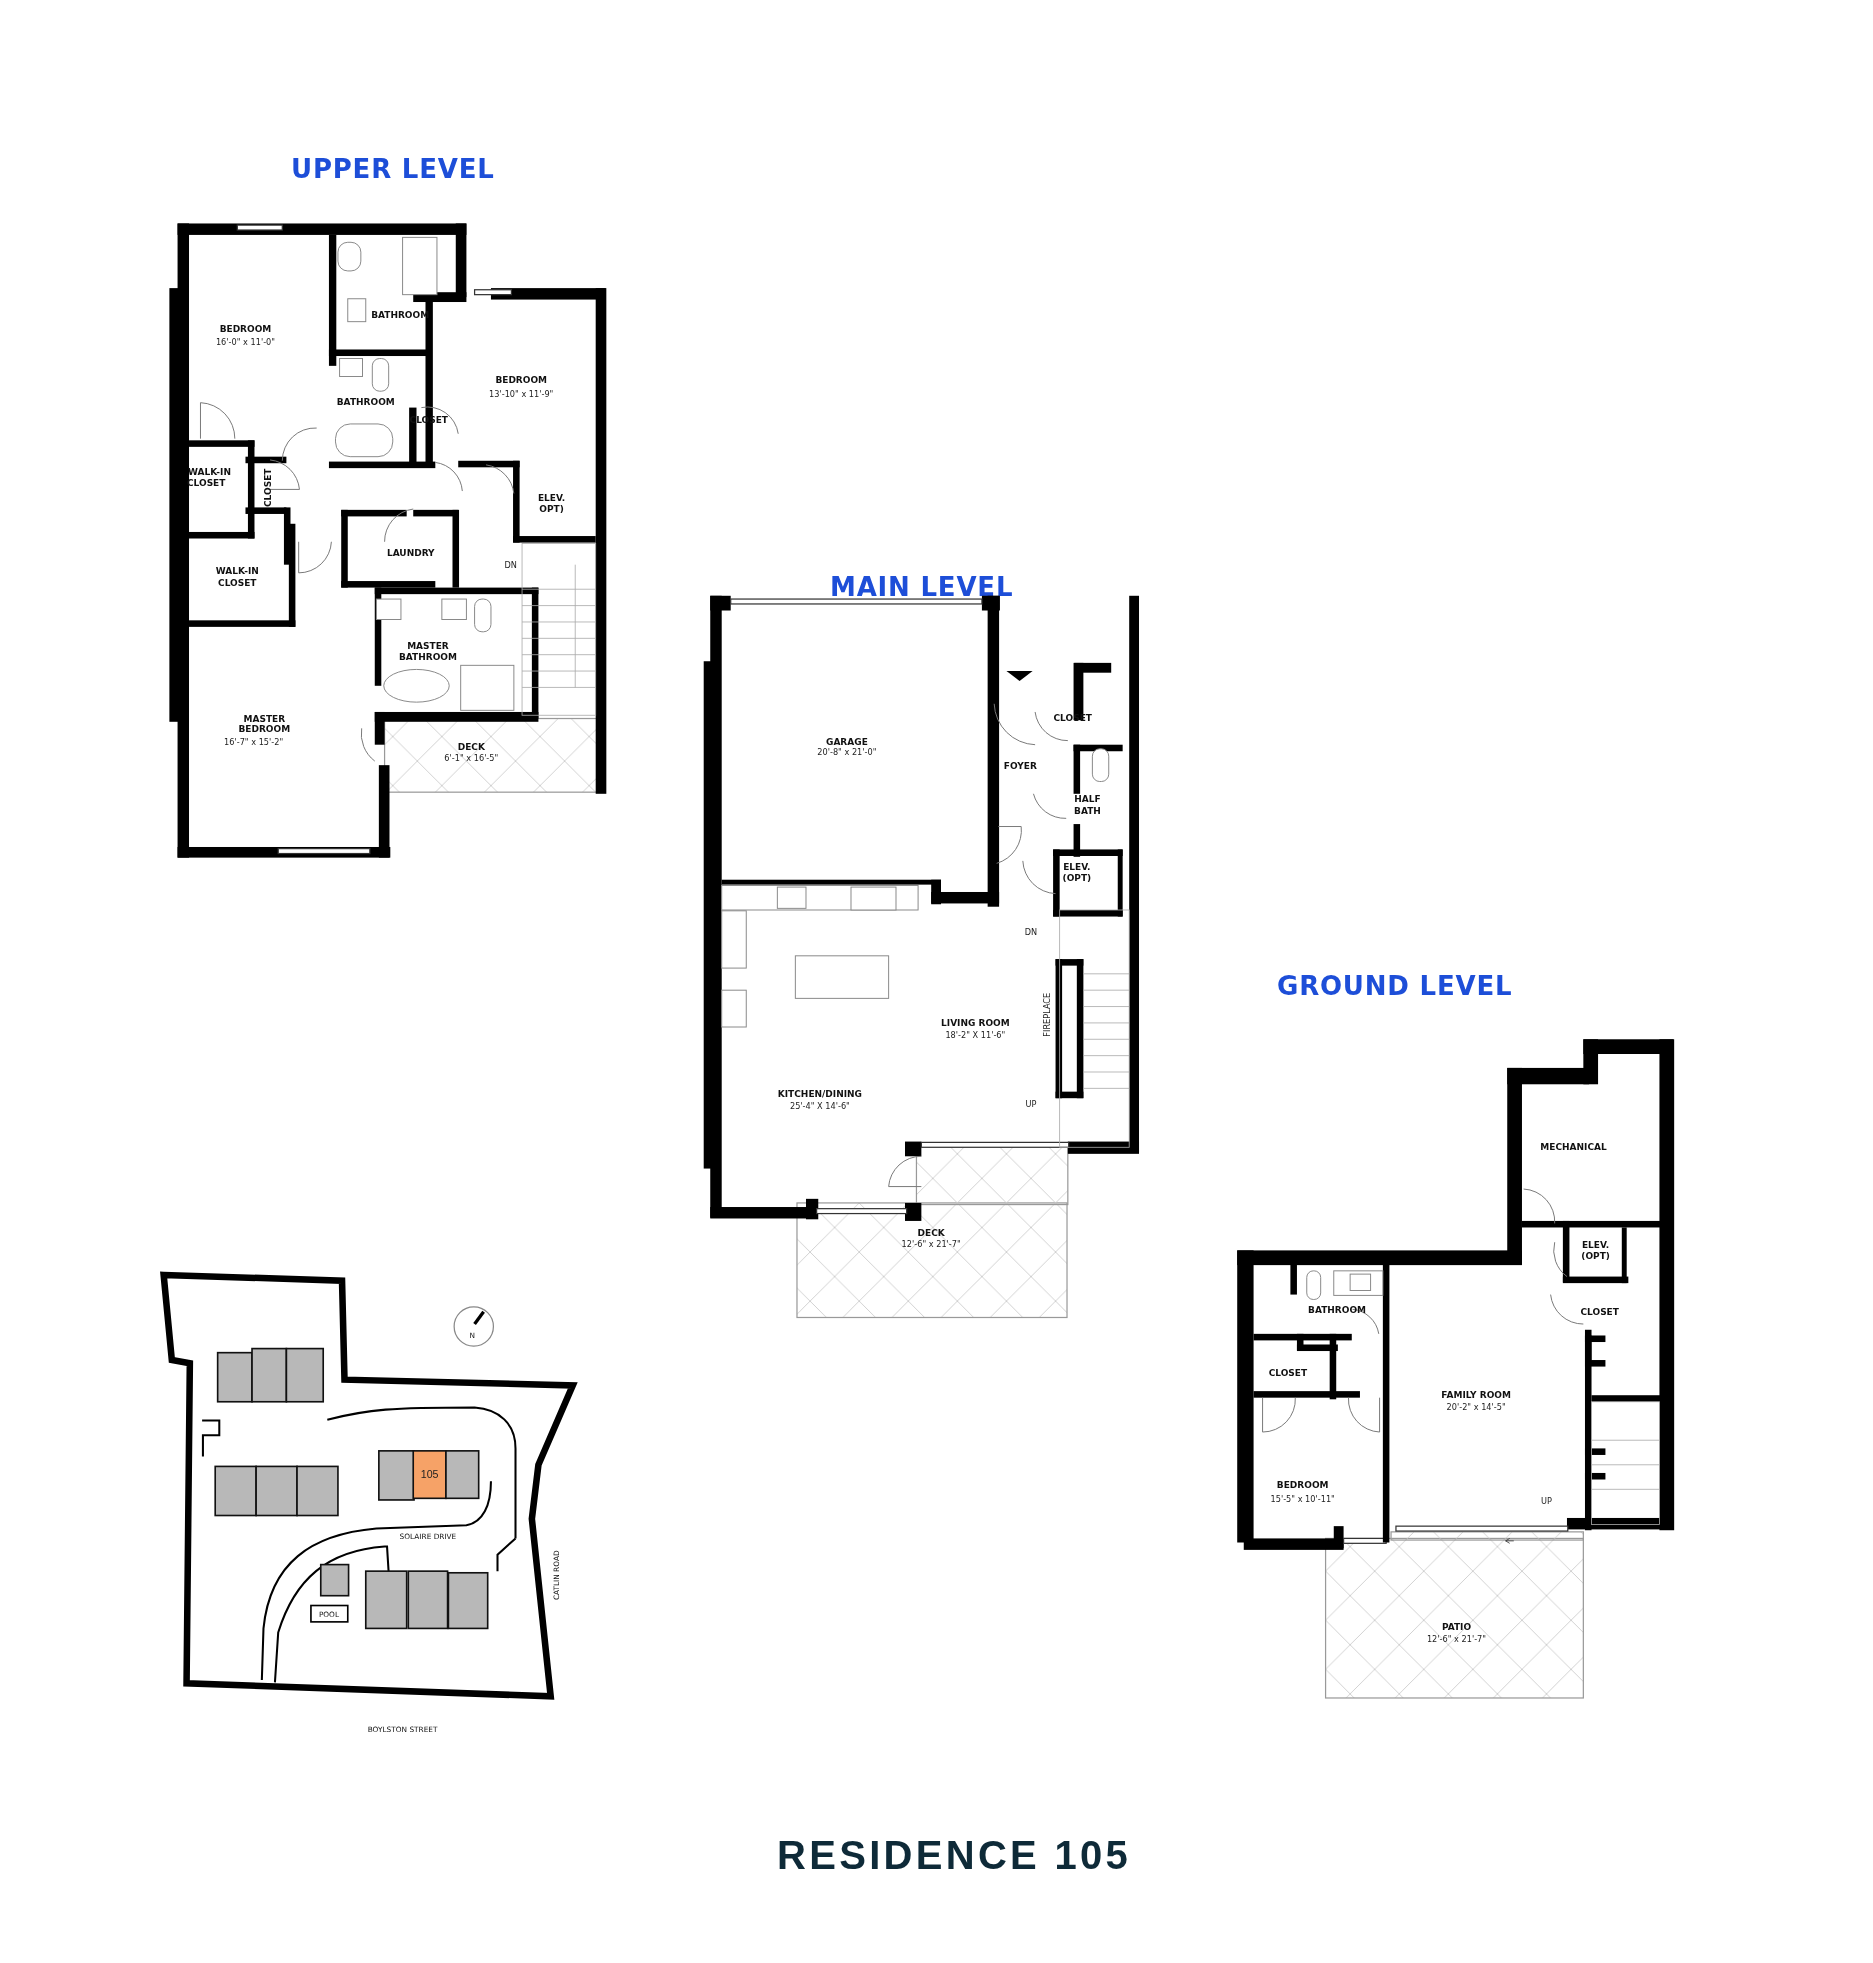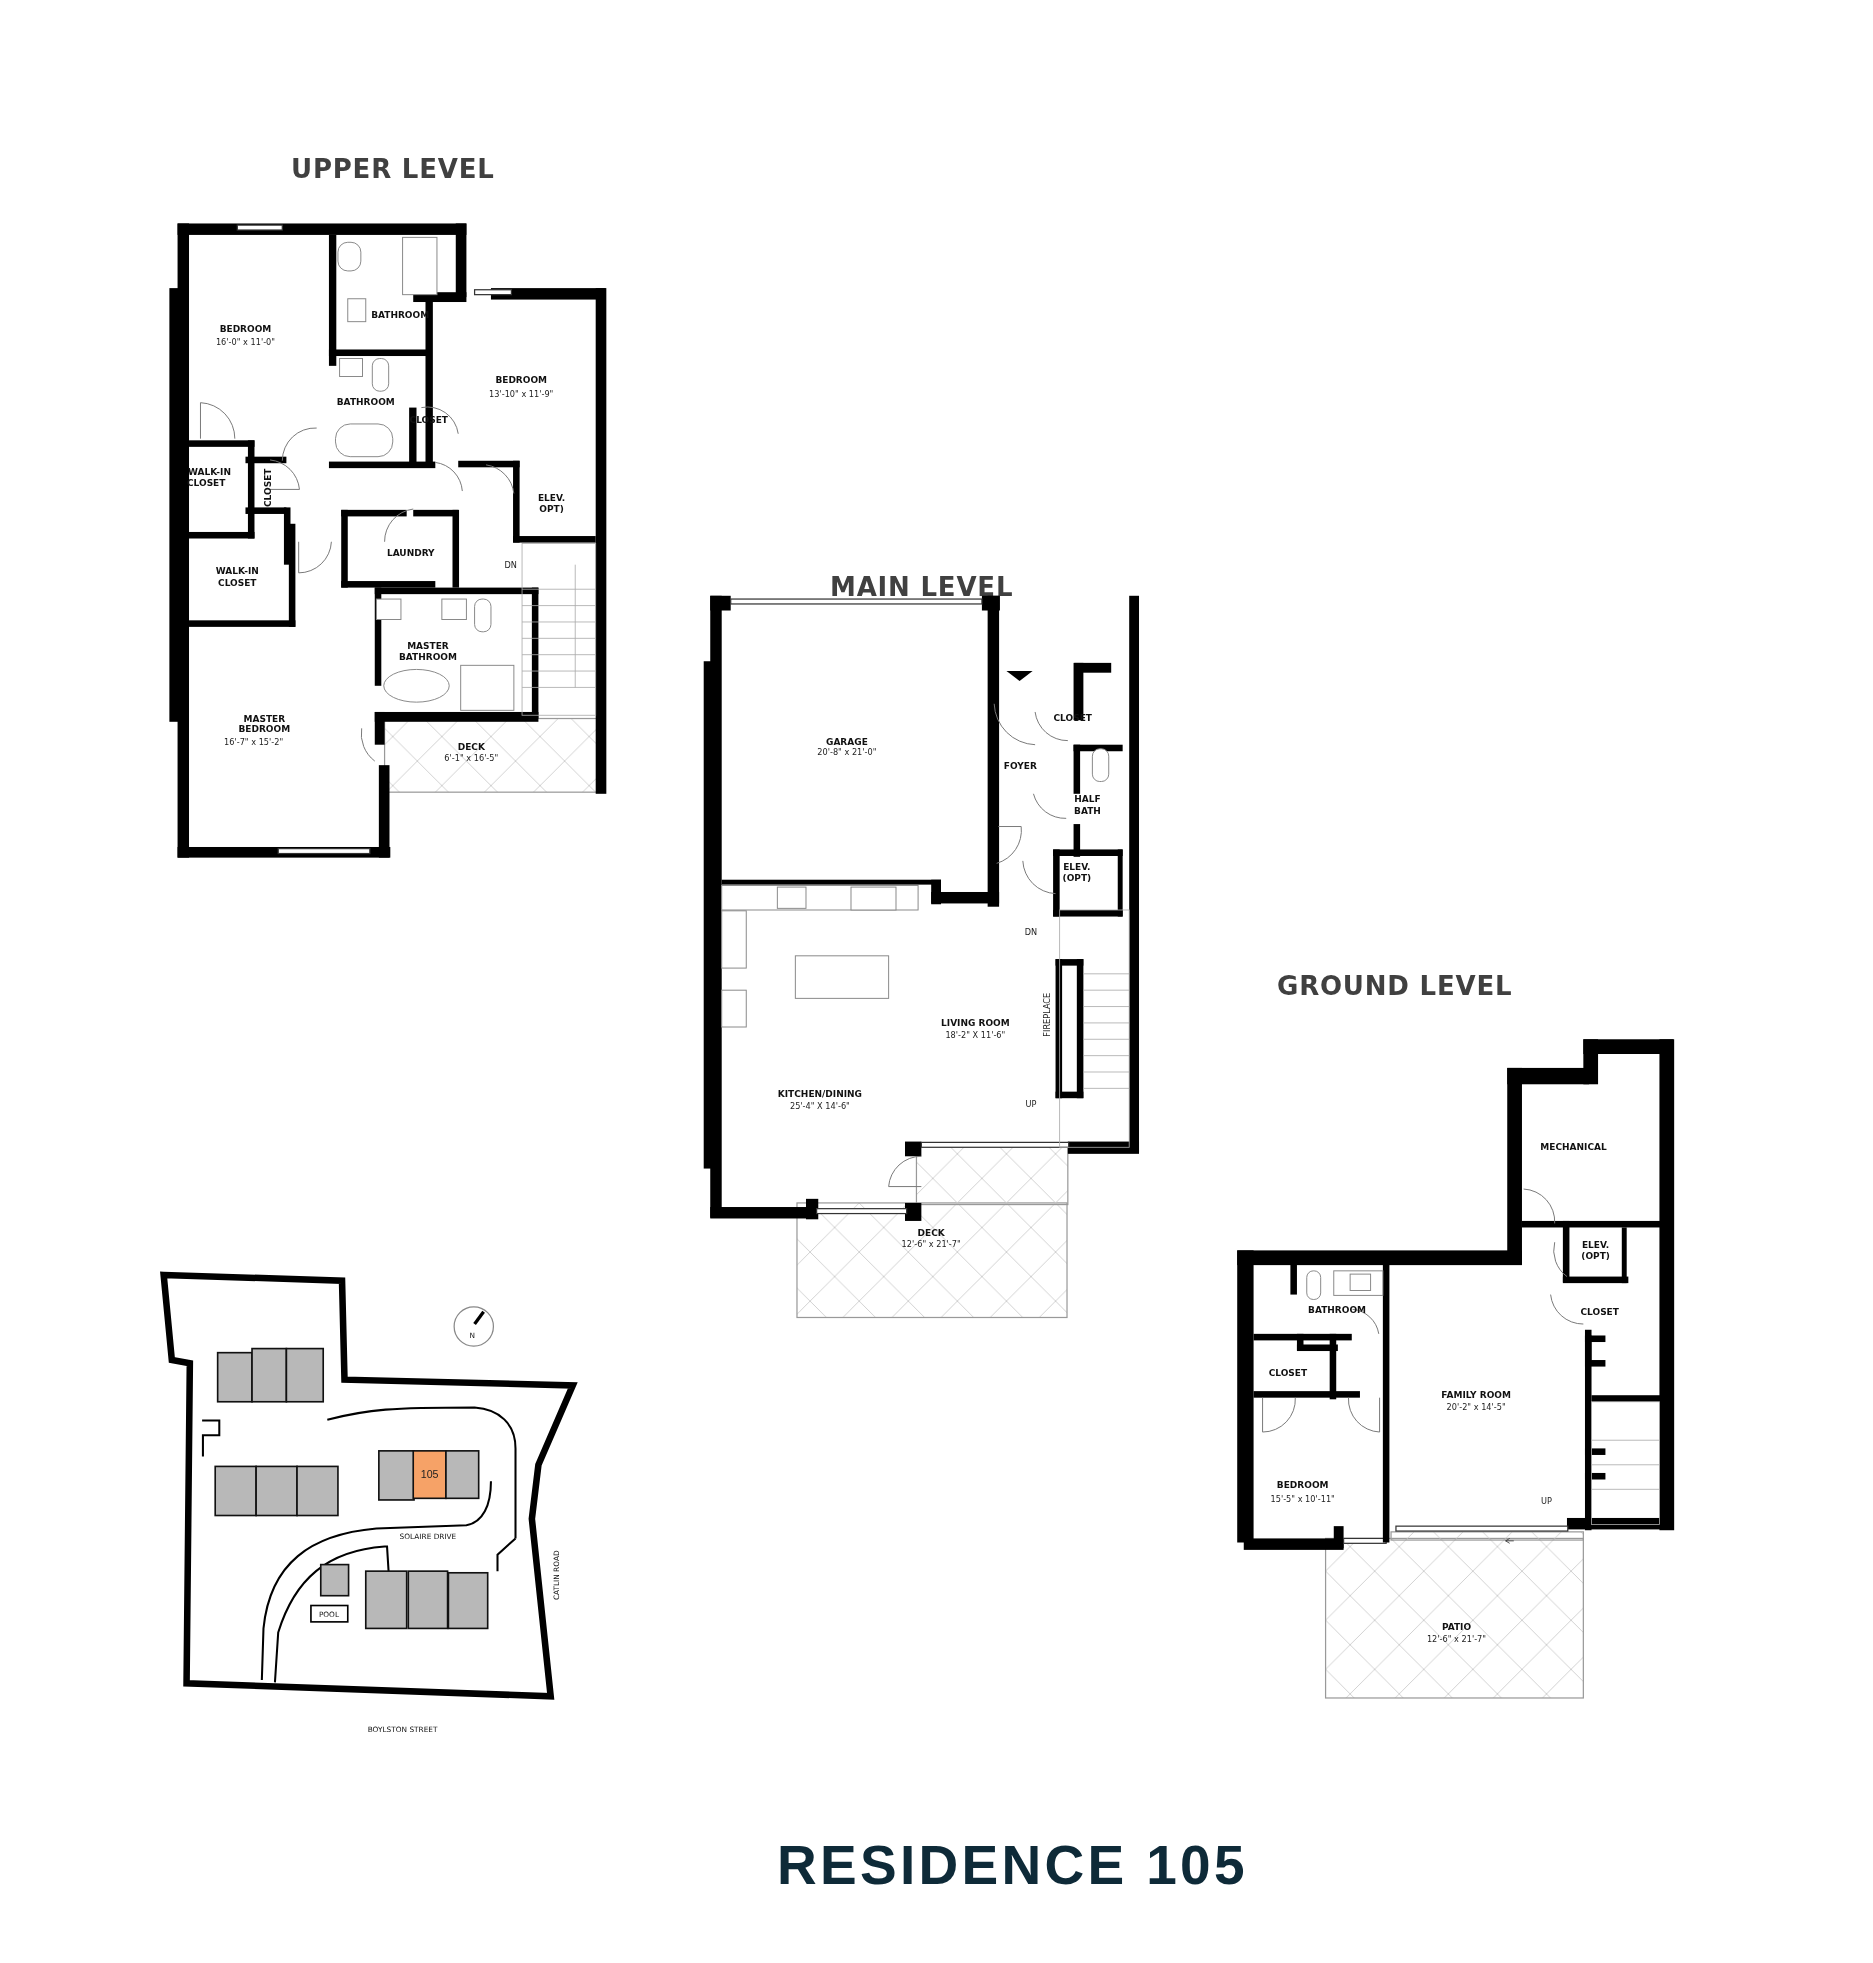--- a/index.html
+++ b/index.html
@@ -1,18 +1,18 @@
 <!DOCTYPE html>
 <html style="font-size:13px"><head>
 <meta charset="utf-8">
 <style>
   html, body { margin:0; padding:0; background:#ffffff; }
   body { width:1873px; height:1964px; position:relative; overflow:hidden; font-family:"Liberation Sans", sans-serif; }
-  .level-title { position:absolute; font-family:"DejaVu Sans", sans-serif; font-weight:bold; font-size:26px; color:#404040; letter-spacing:0.8px; white-space:nowrap; }
-  .residence-title { position:absolute; font-family:"Liberation Sans", sans-serif; font-weight:bold; font-size:55px; color:#0e2a38; letter-spacing:3.3px; white-space:nowrap; }
+  .level-title { position:absolute; font-family:"DejaVu Sans", sans-serif; font-weight:bold; font-size:26px; color:#1d4ed8; letter-spacing:0.8px; white-space:nowrap; }
+  .residence-title { position:absolute; font-family:"Liberation Sans", sans-serif; font-weight:bold; font-size:40px; color:#0e2a38; letter-spacing:3.3px; white-space:nowrap; }
   svg { position:absolute; left:0; top:0; }
   .wall { fill:#000; }
   .fixture { fill:#fff; stroke:#888; stroke-width:1.2; }
   .door { fill:none; stroke:#777; stroke-width:1.2; }
   .win { fill:#fff; stroke:#333; stroke-width:1.5; }
   .hatch { fill:url(#diag); stroke:#999; stroke-width:1.5; }
   .room-name { font-family:"DejaVu Sans", sans-serif; font-weight:bold; font-size:11px; fill:#111; text-anchor:middle; }
   .room-dim { font-family:"DejaVu Sans", sans-serif; font-size:10px; fill:#222; text-anchor:middle; }
   .stair { fill:none; stroke:#aaa; stroke-width:1; }
   .site-line { fill:none; stroke:#000; stroke-width:2.5; }

